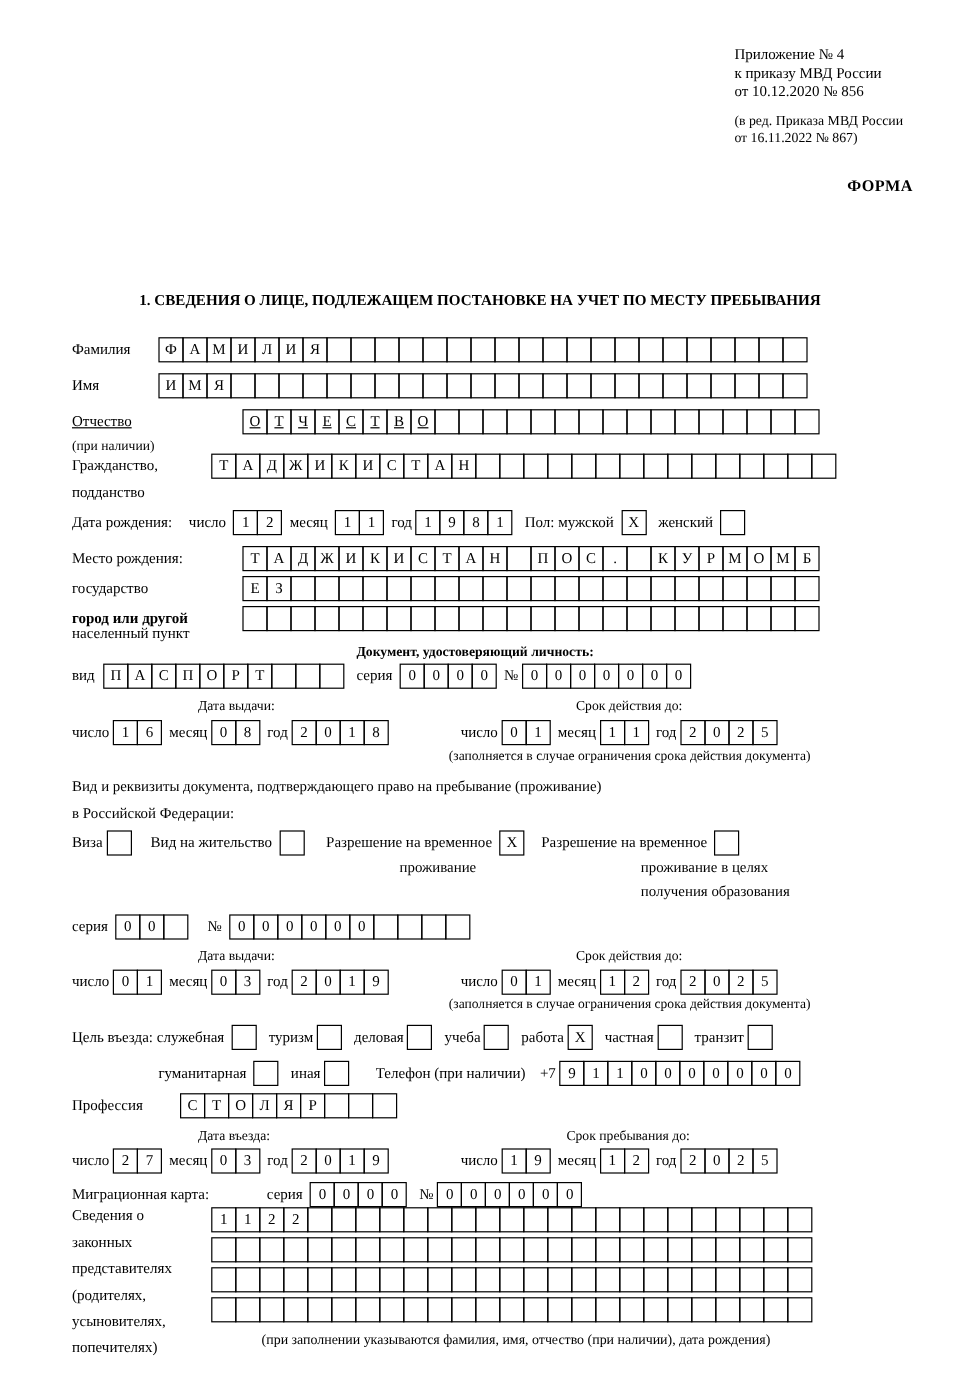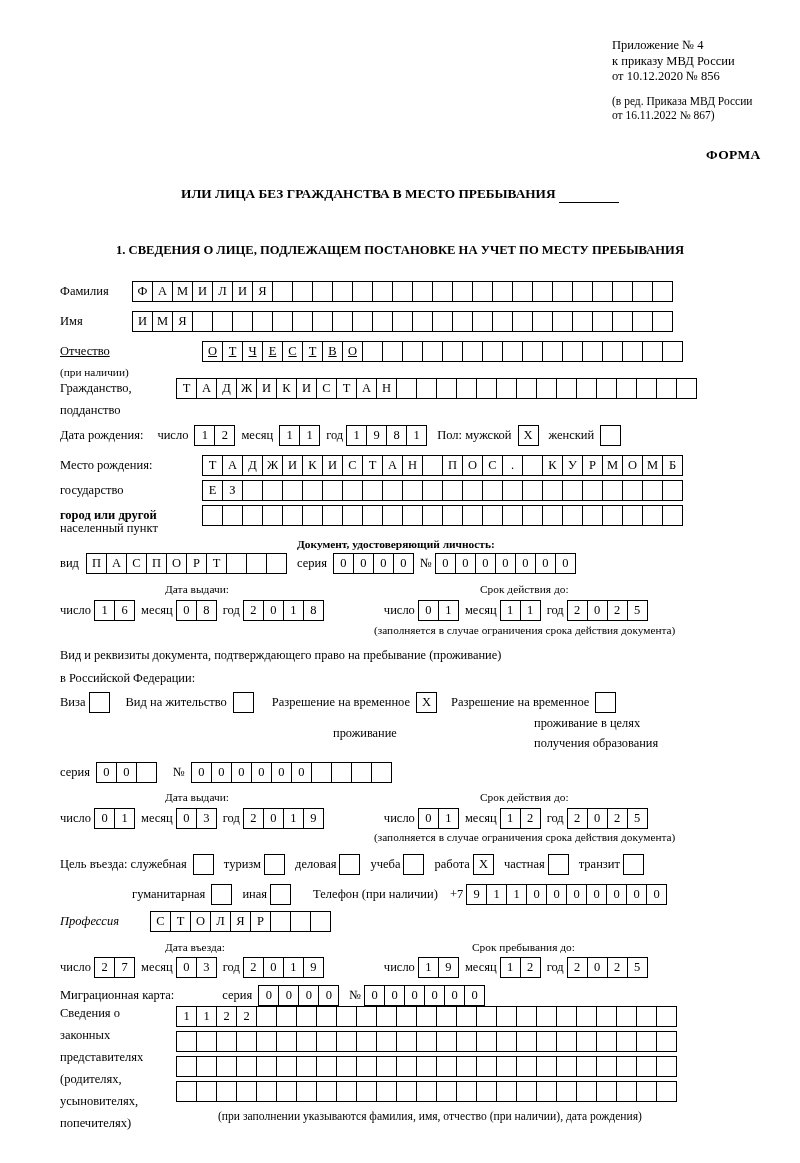--- a/index.html
+++ b/index.html
@@ -115,24 +115,20 @@
     <div>Приложение № 4</div>
     <div>к приказу МВД России</div>
     <div>от 10.12.2020 № 856</div>
     <div class="sub">(в ред. Приказа МВД России</div>
     <div class="sub" style="margin-top:0">от 16.11.2022 № 867)</div>
   </div>
 
   <div class="forma">ФОРМА</div>
 
   <div class="title">
-    <div class="ln2">
-      <span>ИЛИ ЛИЦА БЕЗ ГРАЖДАНСТВА В МЕСТО ПРЕБЫВАНИЯ</span>
-      <span class="blank"></span>
-    </div>
   </div>
 
   <div class="section1">1. СВЕДЕНИЯ О ЛИЦЕ, ПОДЛЕЖАЩЕМ ПОСТАНОВКЕ НА УЧЕТ ПО МЕСТУ ПРЕБЫВАНИЯ</div>
 
   <div class="row" style="top:281px; left:60px;">
     <span class="lbl" style="width:72px; display:inline-block;">Фамилия</span>
     <span class="cells">
       <span class="cell">Ф</span>
       <span class="cell">А</span>
       <span class="cell">М</span>
@@ -486,21 +482,21 @@
     <span class="lbl">Разрешение на временное</span>
     <span class="cellgroup">
       <span class="cell">Х</span>
     </span>
     <span style="width:14px;"></span>
     <span class="lbl">Разрешение на временное</span>
     <span class="cellgroup">
       <span class="cell"></span>
     </span>
   </div>
-  <div class="note" style="top:716px; left:333px; font-size:12.4px;margin-top:10px;">проживание</div>
+  <div class="note" style="top:716px; left:333px; font-size:12.4px;">проживание</div>
   <div class="note" style="top:716px; left:534px; font-size:12.4px;">проживание в целях</div>
   <div class="note" style="top:736px; left:534px; font-size:12.4px;">получения образования</div>
 
   <div class="row" style="top:762px; left:60px;">
     <span class="lbl">серия</span>
     <span class="cellgroup">
       <span class="cell">0</span>
       <span class="cell">0</span>
       <span class="cell"></span>
     </span>
@@ -626,21 +622,21 @@
       <span class="cell">0</span>
       <span class="cell">0</span>
       <span class="cell">0</span>
       <span class="cell">0</span>
       <span class="cell">0</span>
       <span class="cell">0</span>
     </span>
   </div>
 
   <div class="row" style="top:911px; left:60px;">
-    <span class="lbl" style="width:90px; display:inline-block;font-style:italic;">Профессия</span>
+    <span class="lbl" style="width:90px; display:inline-block;">Профессия</span>
     <span class="cells">
       <span class="cell">С</span>
       <span class="cell">Т</span>
       <span class="cell">О</span>
       <span class="cell">Л</span>
       <span class="cell">Я</span>
       <span class="cell">Р</span>
       <span class="cell"></span>
       <span class="cell"></span>
       <span class="cell"></span>

